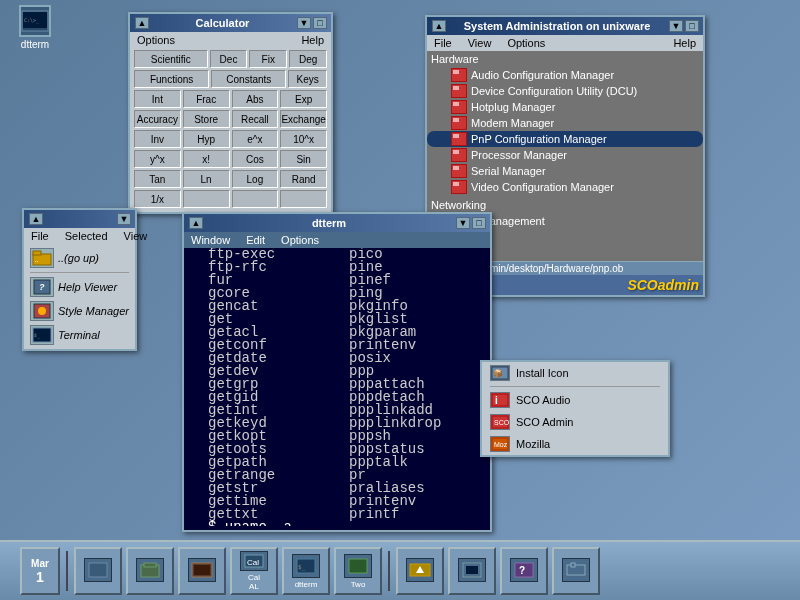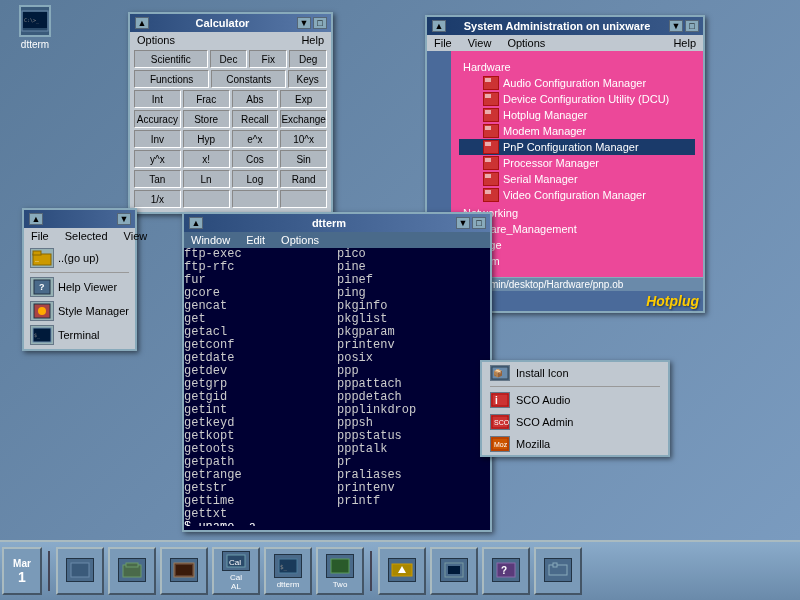--- a/index.html
+++ b/index.html
@@ -141,34 +141,34 @@
     #sysadmin-window {
       left: 425px;
       top: 15px;
       width: 280px;
       background: #4a6a9a;
     }
     #sysadmin-window .window-title {
       background: linear-gradient(to right, #1a3a6a, #3a5a8a);
     }
     .sysadmin-content {
-      background: #ec4899;
-      padding: 8px;
-      margin-left: 24px;
+      background: #737373;
+      padding: 0;
     }
     .sysadmin-item {
       display: flex;
       align-items: center;
       padding: 1px 4px 1px 24px;
       color: white;
       font-size: 11px;
       cursor: pointer;
     }
     .sysadmin-item.selected {
       background: #1a3a6a;
+      border-radius: 7px;
     }
     .item-icon {
       width: 16px;
       height: 14px;
       background: #cc3333;
       border: 1px solid #aa1111;
       margin-right: 4px;
       display: inline-block;
       position: relative;
       flex-shrink: 0;
@@ -203,20 +203,21 @@
     
     #filemanager-window {
       left: 22px;
       top: 208px;
       width: 115px;
       background: #c0c8d0;
     }
     .fm-content {
       background: #c0c8d0;
       padding: 2px;
+      font-style: italic;
     }
     .fm-item {
       display: flex;
       align-items: center;
       padding: 2px 4px;
       font-size: 11px;
       cursor: pointer;
       gap: 4px;
     }
     .fm-icon {
@@ -243,23 +244,24 @@
       height: 320px;
       background: #000033;
     }
     #terminal-window .window-title {
       background: linear-gradient(to right, #2a4a7a, #5a7aaa);
     }
     .terminal-content {
       background: #000033;
       color: #cccccc;
       font-family: 'Courier New', monospace;
-      font-size: 12px;
+      font-size: 14px;
       height: calc(100% - 38px);
       overflow: hidden;
+      margin-left: 24px;
     }
     .terminal-content .term-line {
       line-height: 13px;
       white-space: nowrap;
     }
     .term-prompt {
       color: #ffffff;
     }
 
     
@@ -301,21 +303,21 @@
     .taskbar {
       position: absolute;
       bottom: 0;
       left: 0;
       width: 800px;
       height: 60px;
       background: linear-gradient(to bottom, #8aabca, #6a8aaa);
       border-top: 2px solid #aabbc0;
       display: flex;
       align-items: center;
-      padding: 2px;
+      padding: 20px;
       gap: 4px;
     }
     .taskbar-btn {
       height: 48px;
       min-width: 48px;
       background: #7a9ab8;
       border: 2px solid #aabbc0;
       border-bottom-color: #445566;
       border-right-color: #445566;
       display: flex;
@@ -528,21 +530,21 @@
       </div>
       <div class="folder-row">
         <span class="folder-icon"></span>
         <span style="color:white;font-size:11px;">System</span>
       </div>
     </div>
     <div class="status-bar">
       <span>/usr/lib/scoadmin/desktop/Hardware/pnp.ob</span>
     </div>
     <div class="sco-logo">
-      <span style="color:#ffcc00;font-style:italic;">Hotplug</span>
+      <span style="color:#ffcc00;font-style:italic;">SCOadmin</span>
     </div>
   </div>
 
   <div class="window" id="filemanager-window" style="background:#c0c8d0;">
     <div class="window-title">
       <div class="win-controls">
         <div class="win-btn">▲</div>
       </div>
       <span class="title-text"></span>
       <div class="win-controls">
@@ -643,20 +645,21 @@
           <div class="term-line">pinef</div>
           <div class="term-line">ping</div>
           <div class="term-line">pkginfo</div>
           <div class="term-line">pkglist</div>
           <div class="term-line">pkgparam</div>
           <div class="term-line">printenv</div>
           <div class="term-line">posix</div>
           <div class="term-line">ppp</div>
           <div class="term-line">pppattach</div>
           <div class="term-line">pppdetach</div>
+          <div class="term-line">ppplinkadd</div>
           <div class="term-line">ppplinkdrop</div>
           <div class="term-line">pppsh</div>
           <div class="term-line">pppstatus</div>
           <div class="term-line">ppptalk</div>
           <div class="term-line">pr</div>
           <div class="term-line">praliases</div>
           <div class="term-line">printenv</div>
           <div class="term-line">printf</div>
         </div>
       </div>

